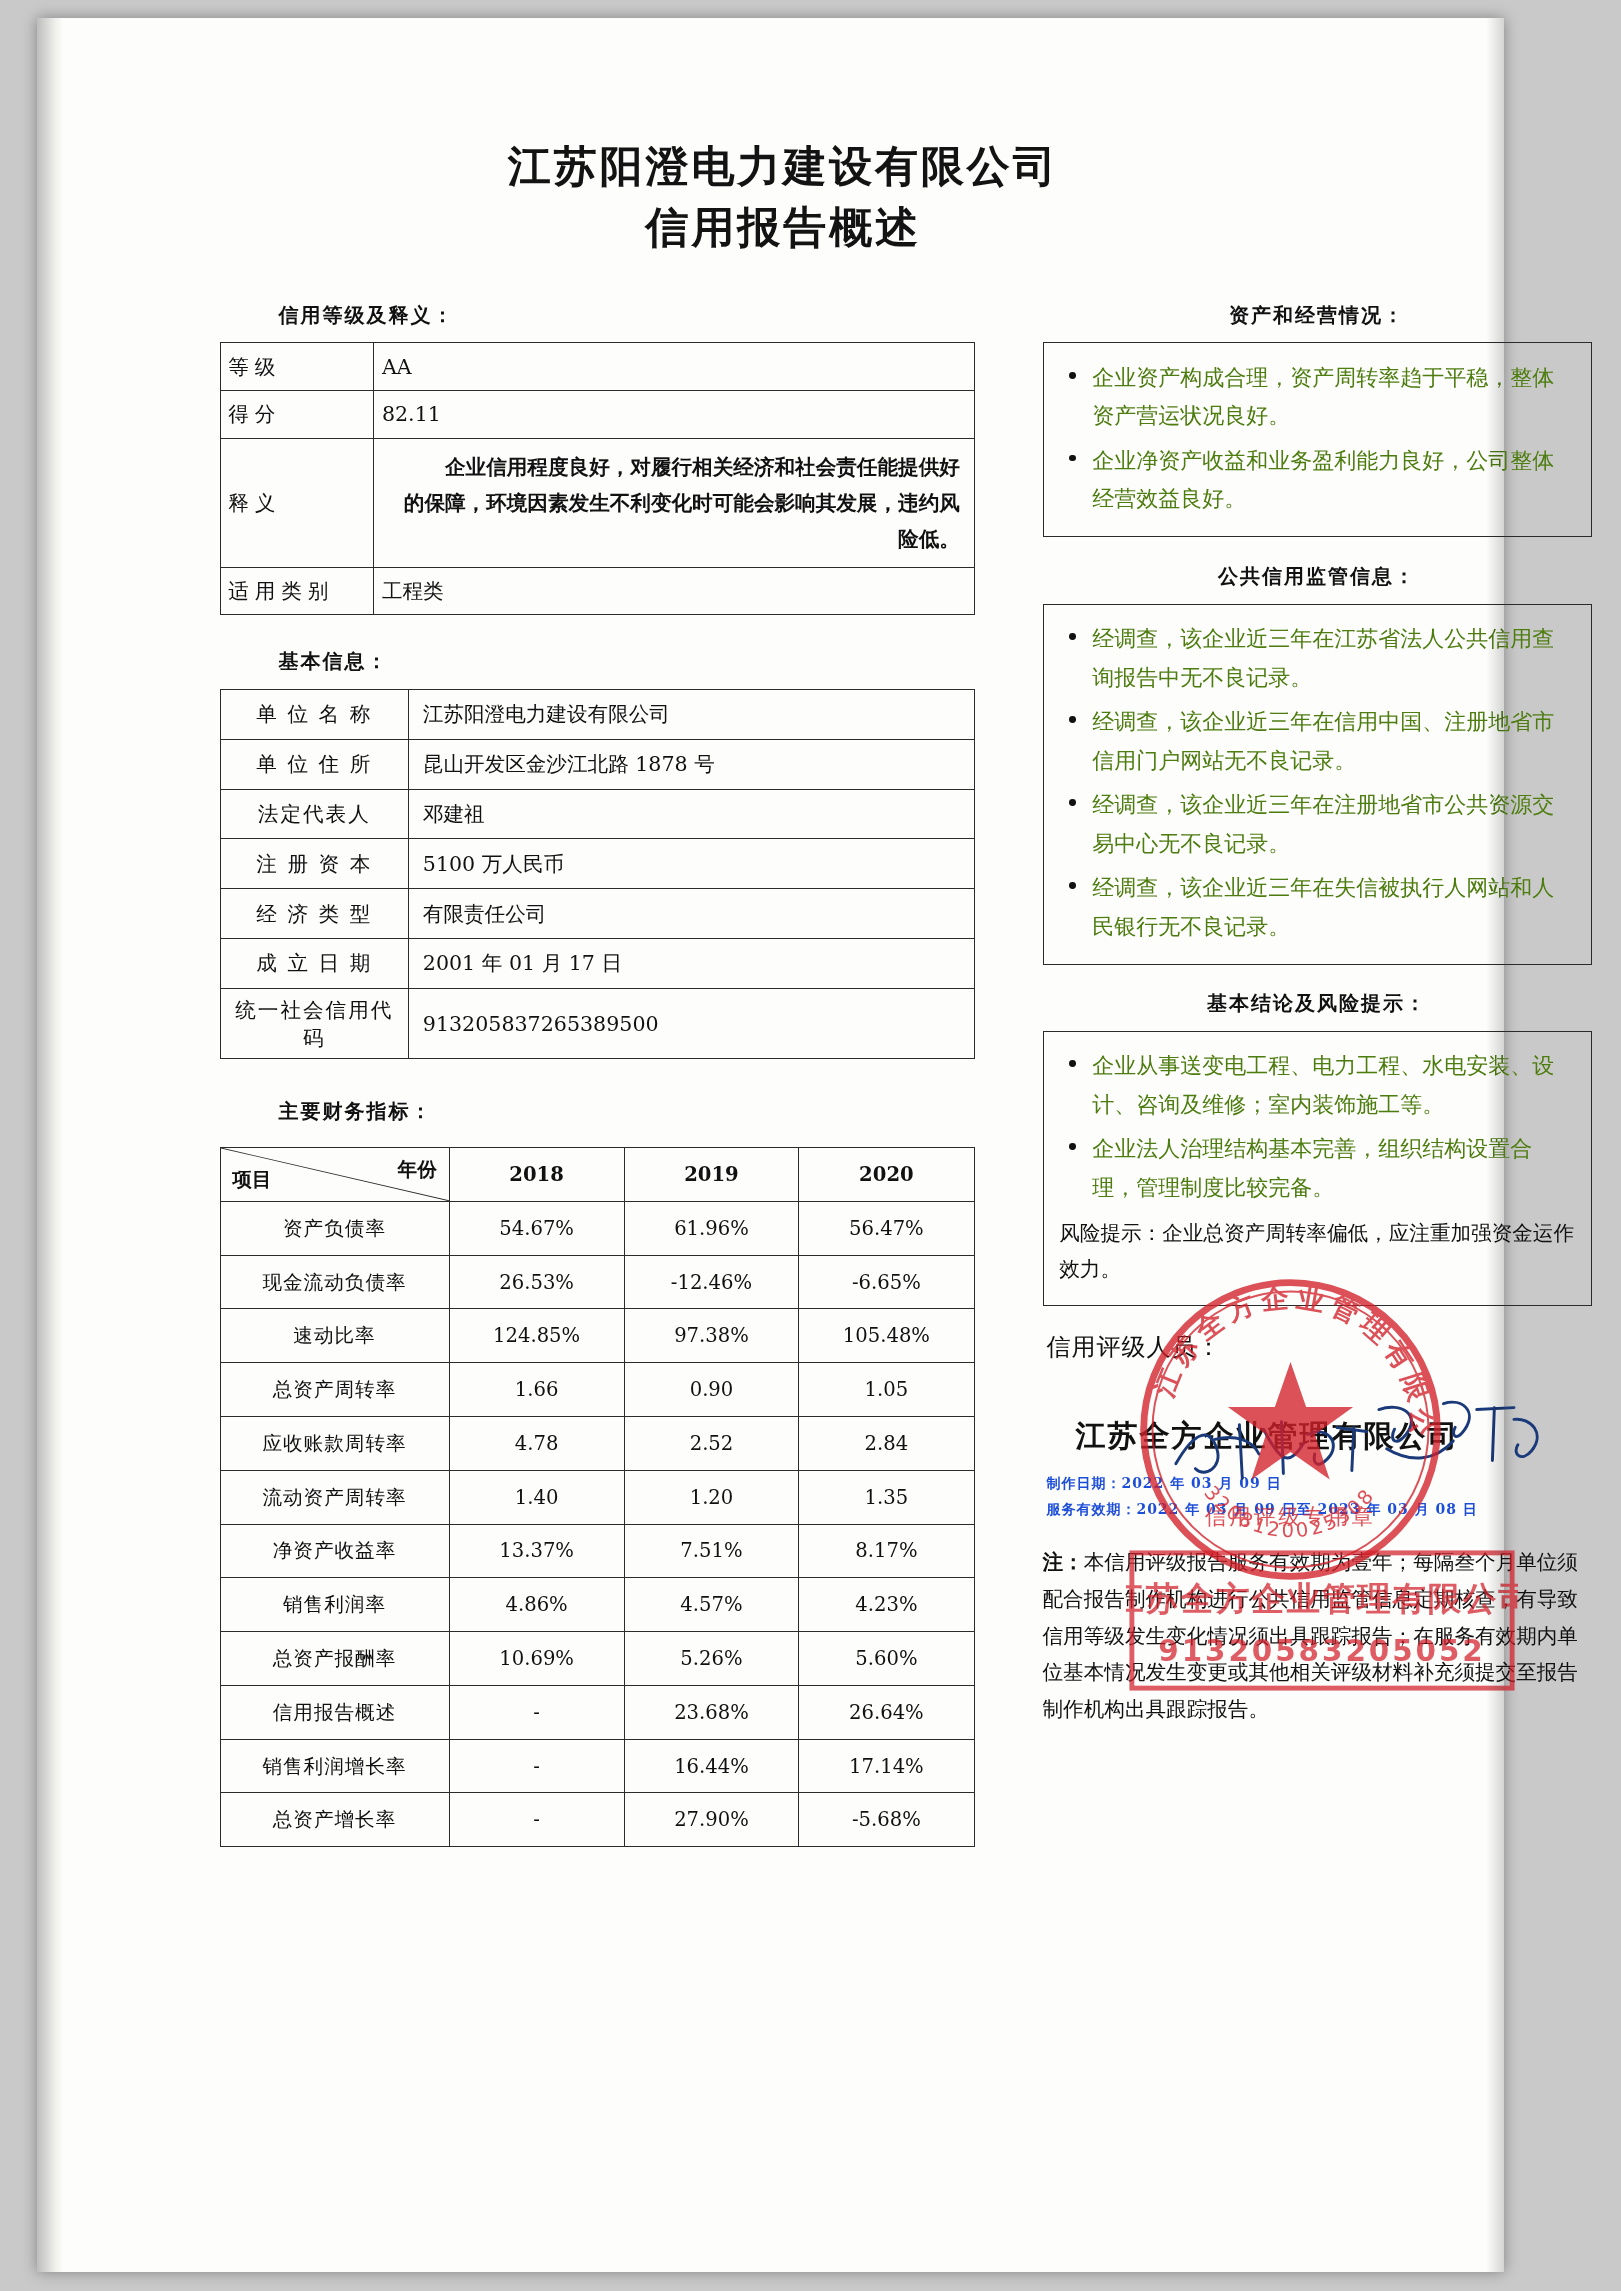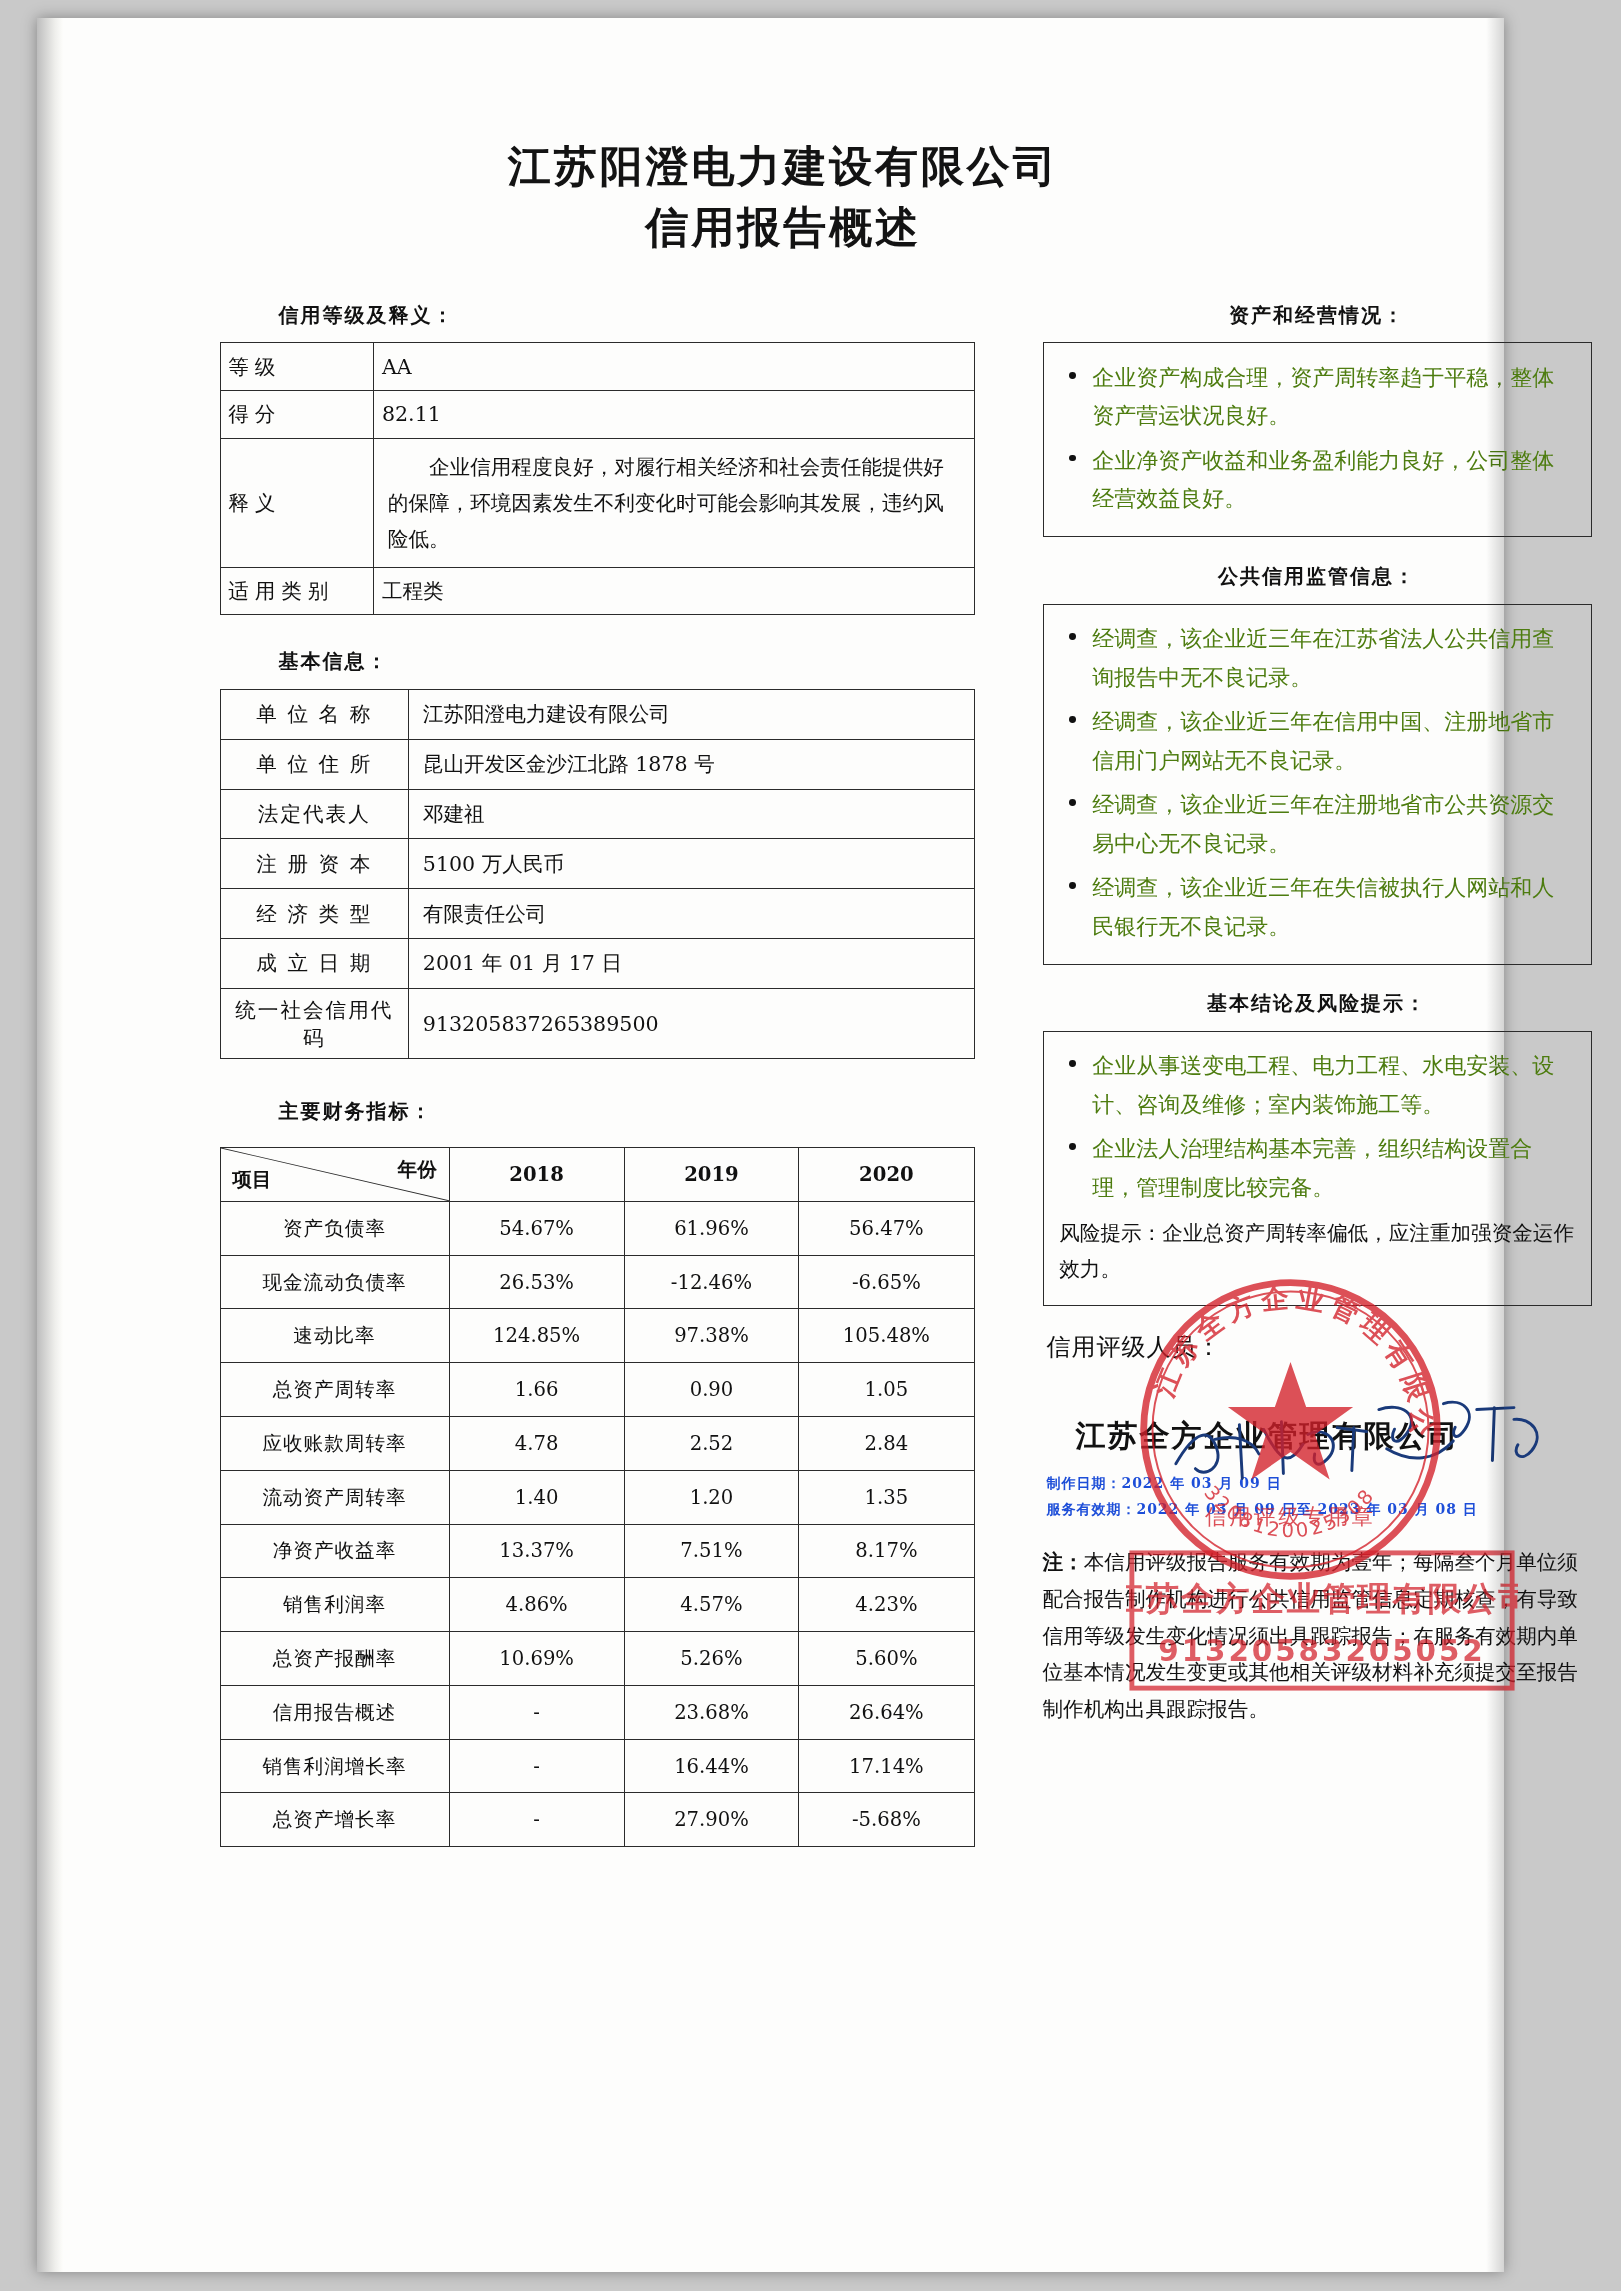--- a/index.html
+++ b/index.html
@@ -51,21 +51,21 @@
   table{border-collapse:collapse;width:100%;}
   td,th{
     border:1px solid #2b2b2b;
     font-size:20.6px;
     color:#111;
     padding:6.9px 7.8px;
     font-family:"DejaVu Serif", serif;
   }
   .grade-table td{height:33px;text-align:left;}
   .grade-table td.lbl{width:137px;letter-spacing:5.9px;}
-  .grade-table td.txt{text-align:left;line-height:1.75;padding:9.8px 13.7px 9.8px 13.7px;text-indent:2em;}
+  .grade-table td.txt{text-align:right;line-height:1.75;padding:9.8px 13.7px 9.8px 13.7px;text-indent:2em;font-weight:bold;}
 
   .info-table td{height:35px;}
   .info-table td.lbl{width:172px;text-align:center;letter-spacing:2px;}
   .info-table td.val{padding-left:13.7px;}
 
   .fin-table td{height:39px;text-align:center;font-size:19.6px;}
   .fin-table td.rowlab{width:235px;text-align:center;letter-spacing:1px;}
   .hdr-cell{
     position:relative;height:82px;width:235px;padding:0;
   }

